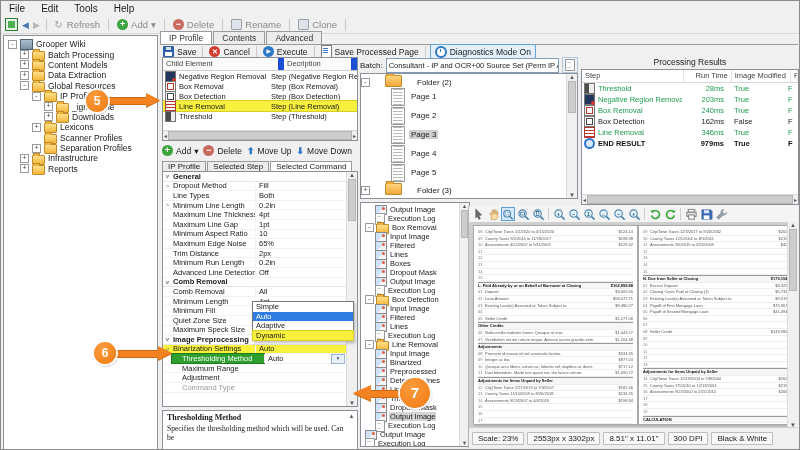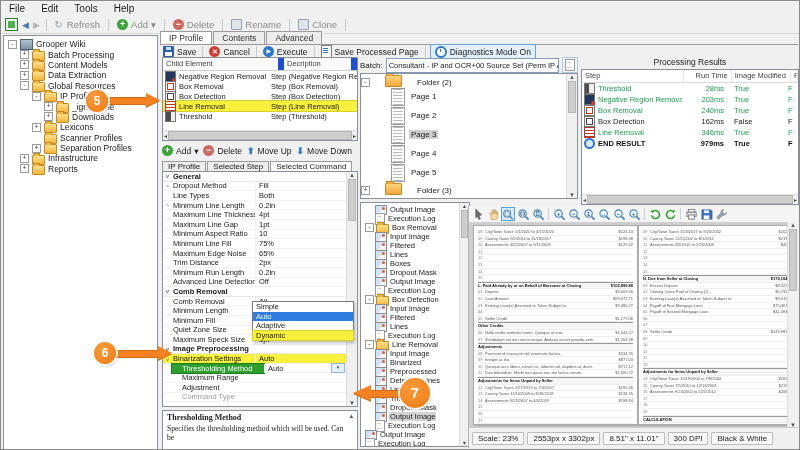--- a/index.html
+++ b/index.html
@@ -424,25 +424,20 @@
             <span class="plabel">Maximum Line Gap</span>
             <span class="pvalue">1pt</span>
           </div>
           <div class="pg-row    ">
             <span class="pexp"></span>
             <span class="plabel">Minimum Aspect Ratio</span>
             <span class="pvalue">10</span>
           </div>
           <div class="pg-row    ">
             <span class="pexp"></span>
-            <span class="plabel">Minimum Line Fill</span>
-            <span class="pvalue">75%</span>
-          </div>
-          <div class="pg-row    ">
-            <span class="pexp"></span>
             <span class="plabel">Maximum Edge Noise</span>
             <span class="pvalue">65%</span>
           </div>
           <div class="pg-row    ">
             <span class="pexp"></span>
             <span class="plabel">Trim Distance</span>
             <span class="pvalue">2px</span>
           </div>
           <div class="pg-row    ">
             <span class="pexp"></span>

